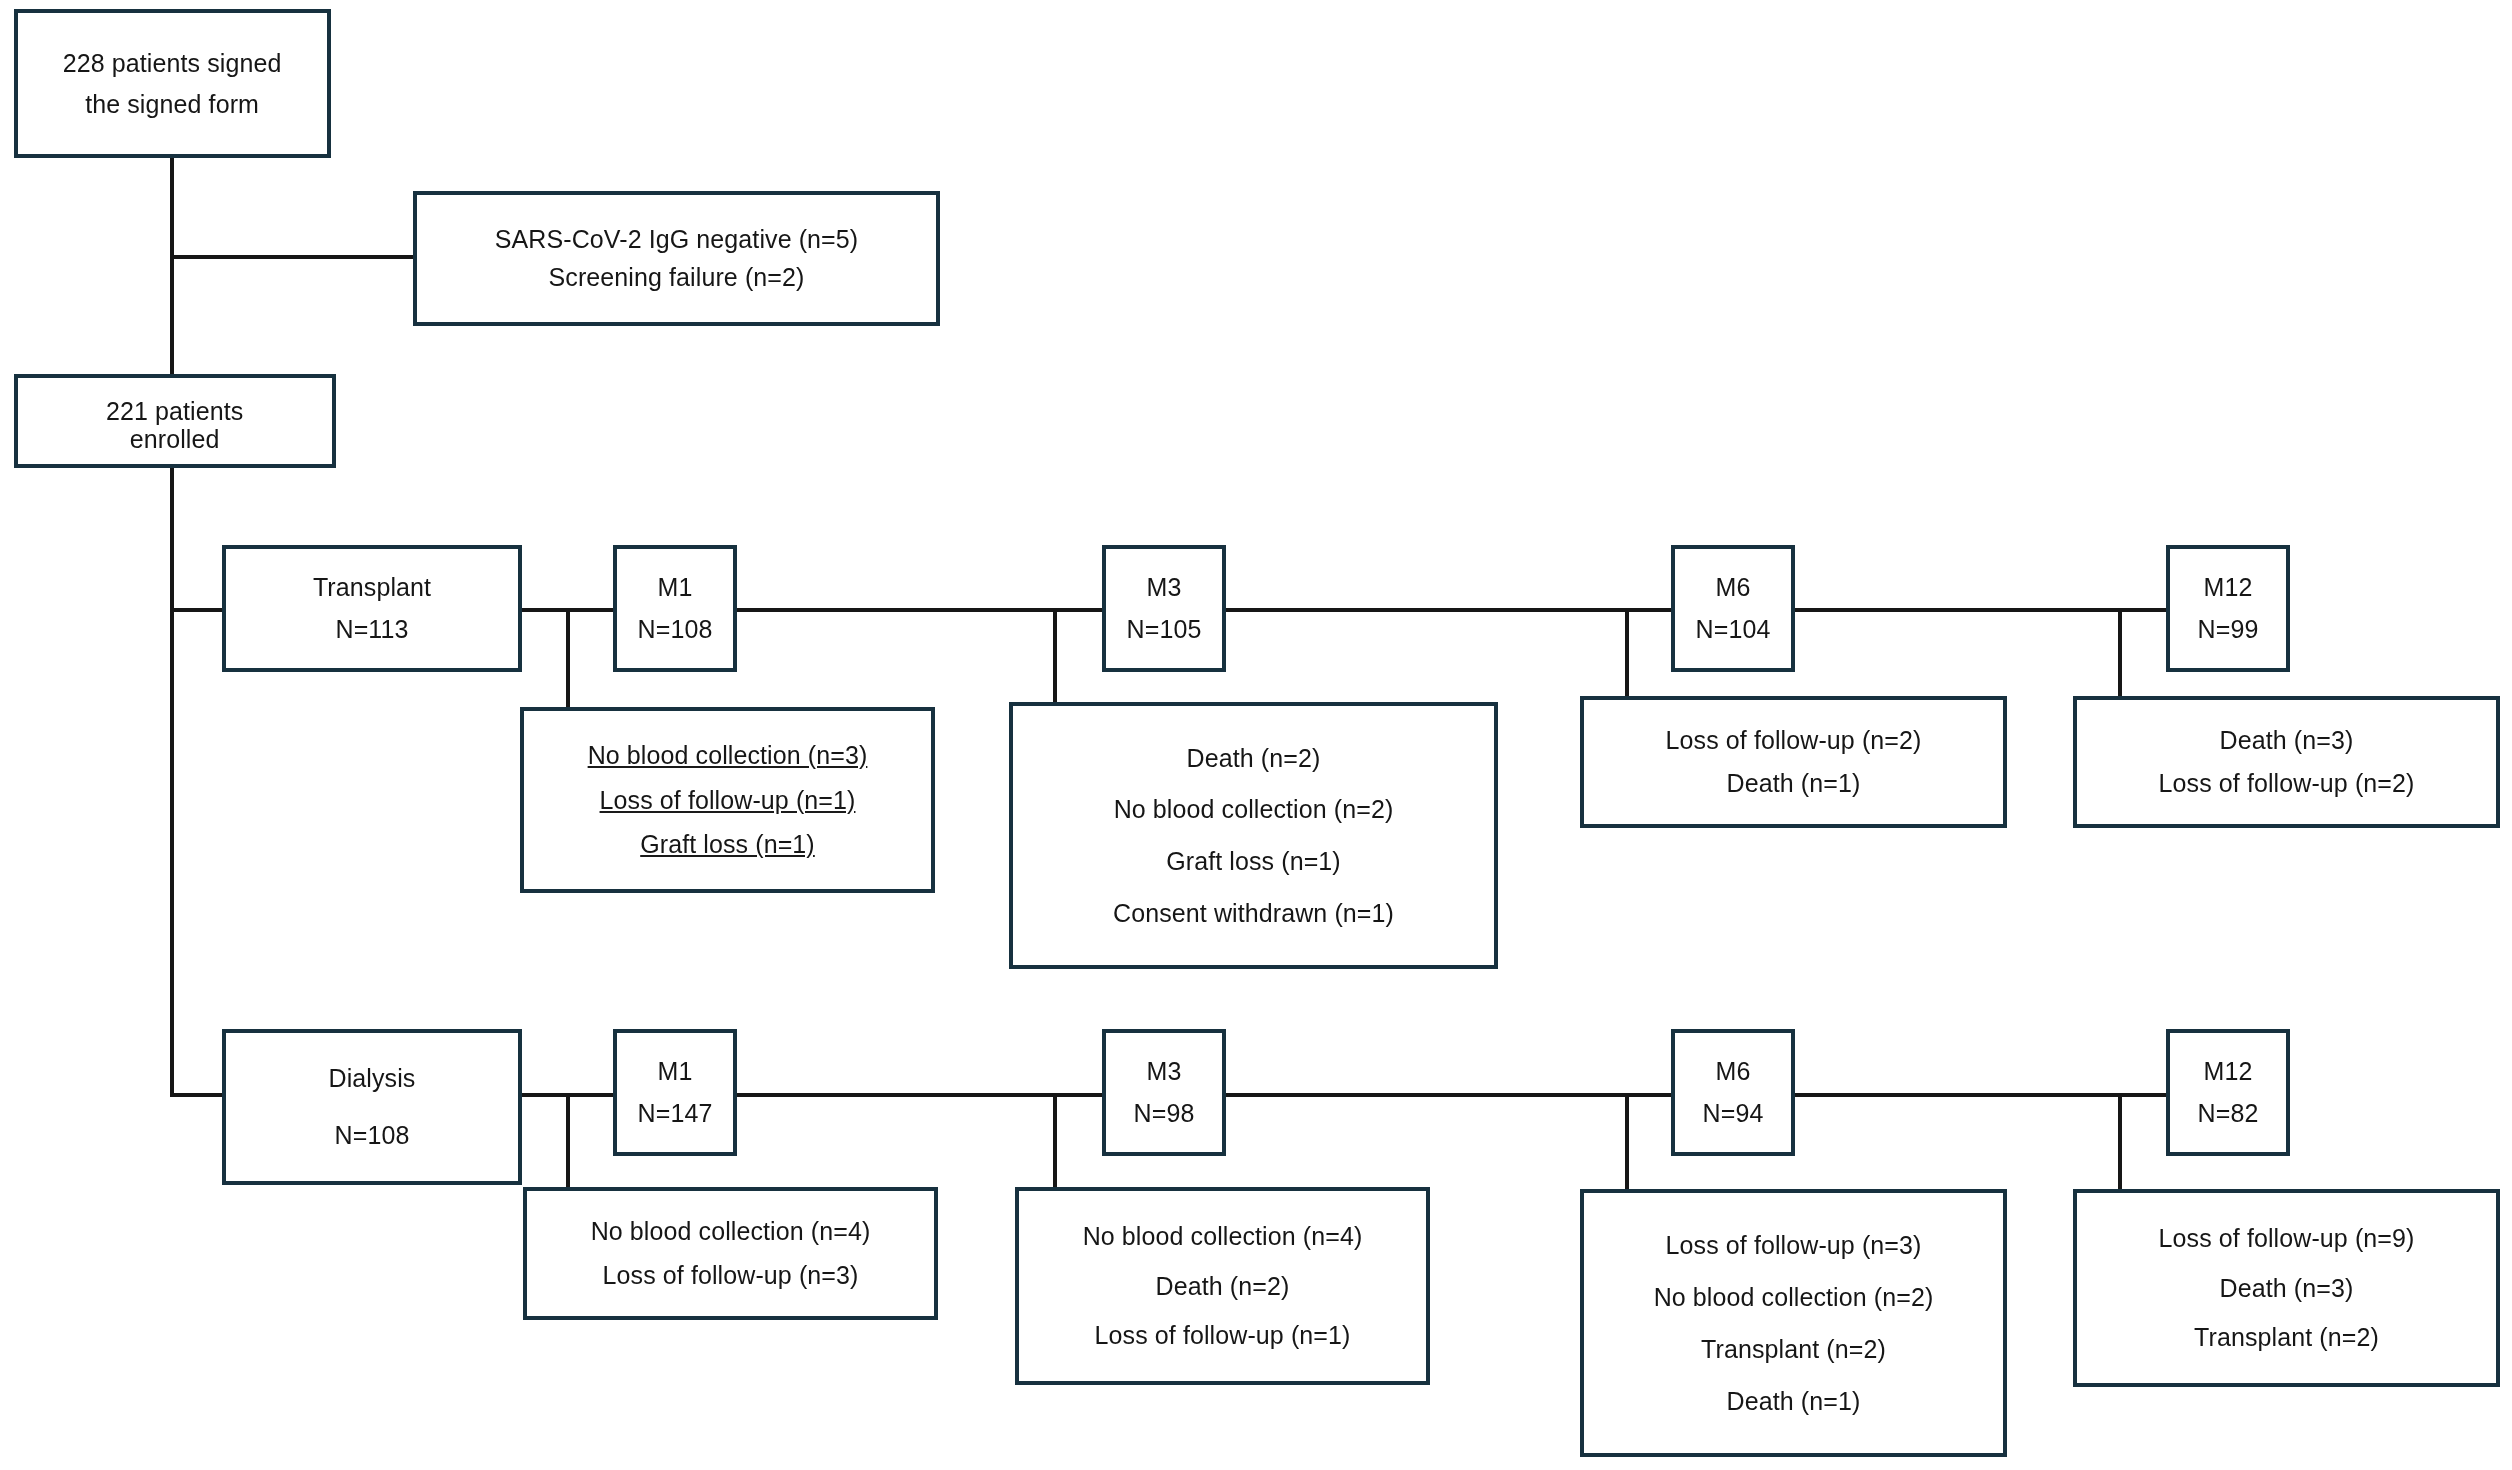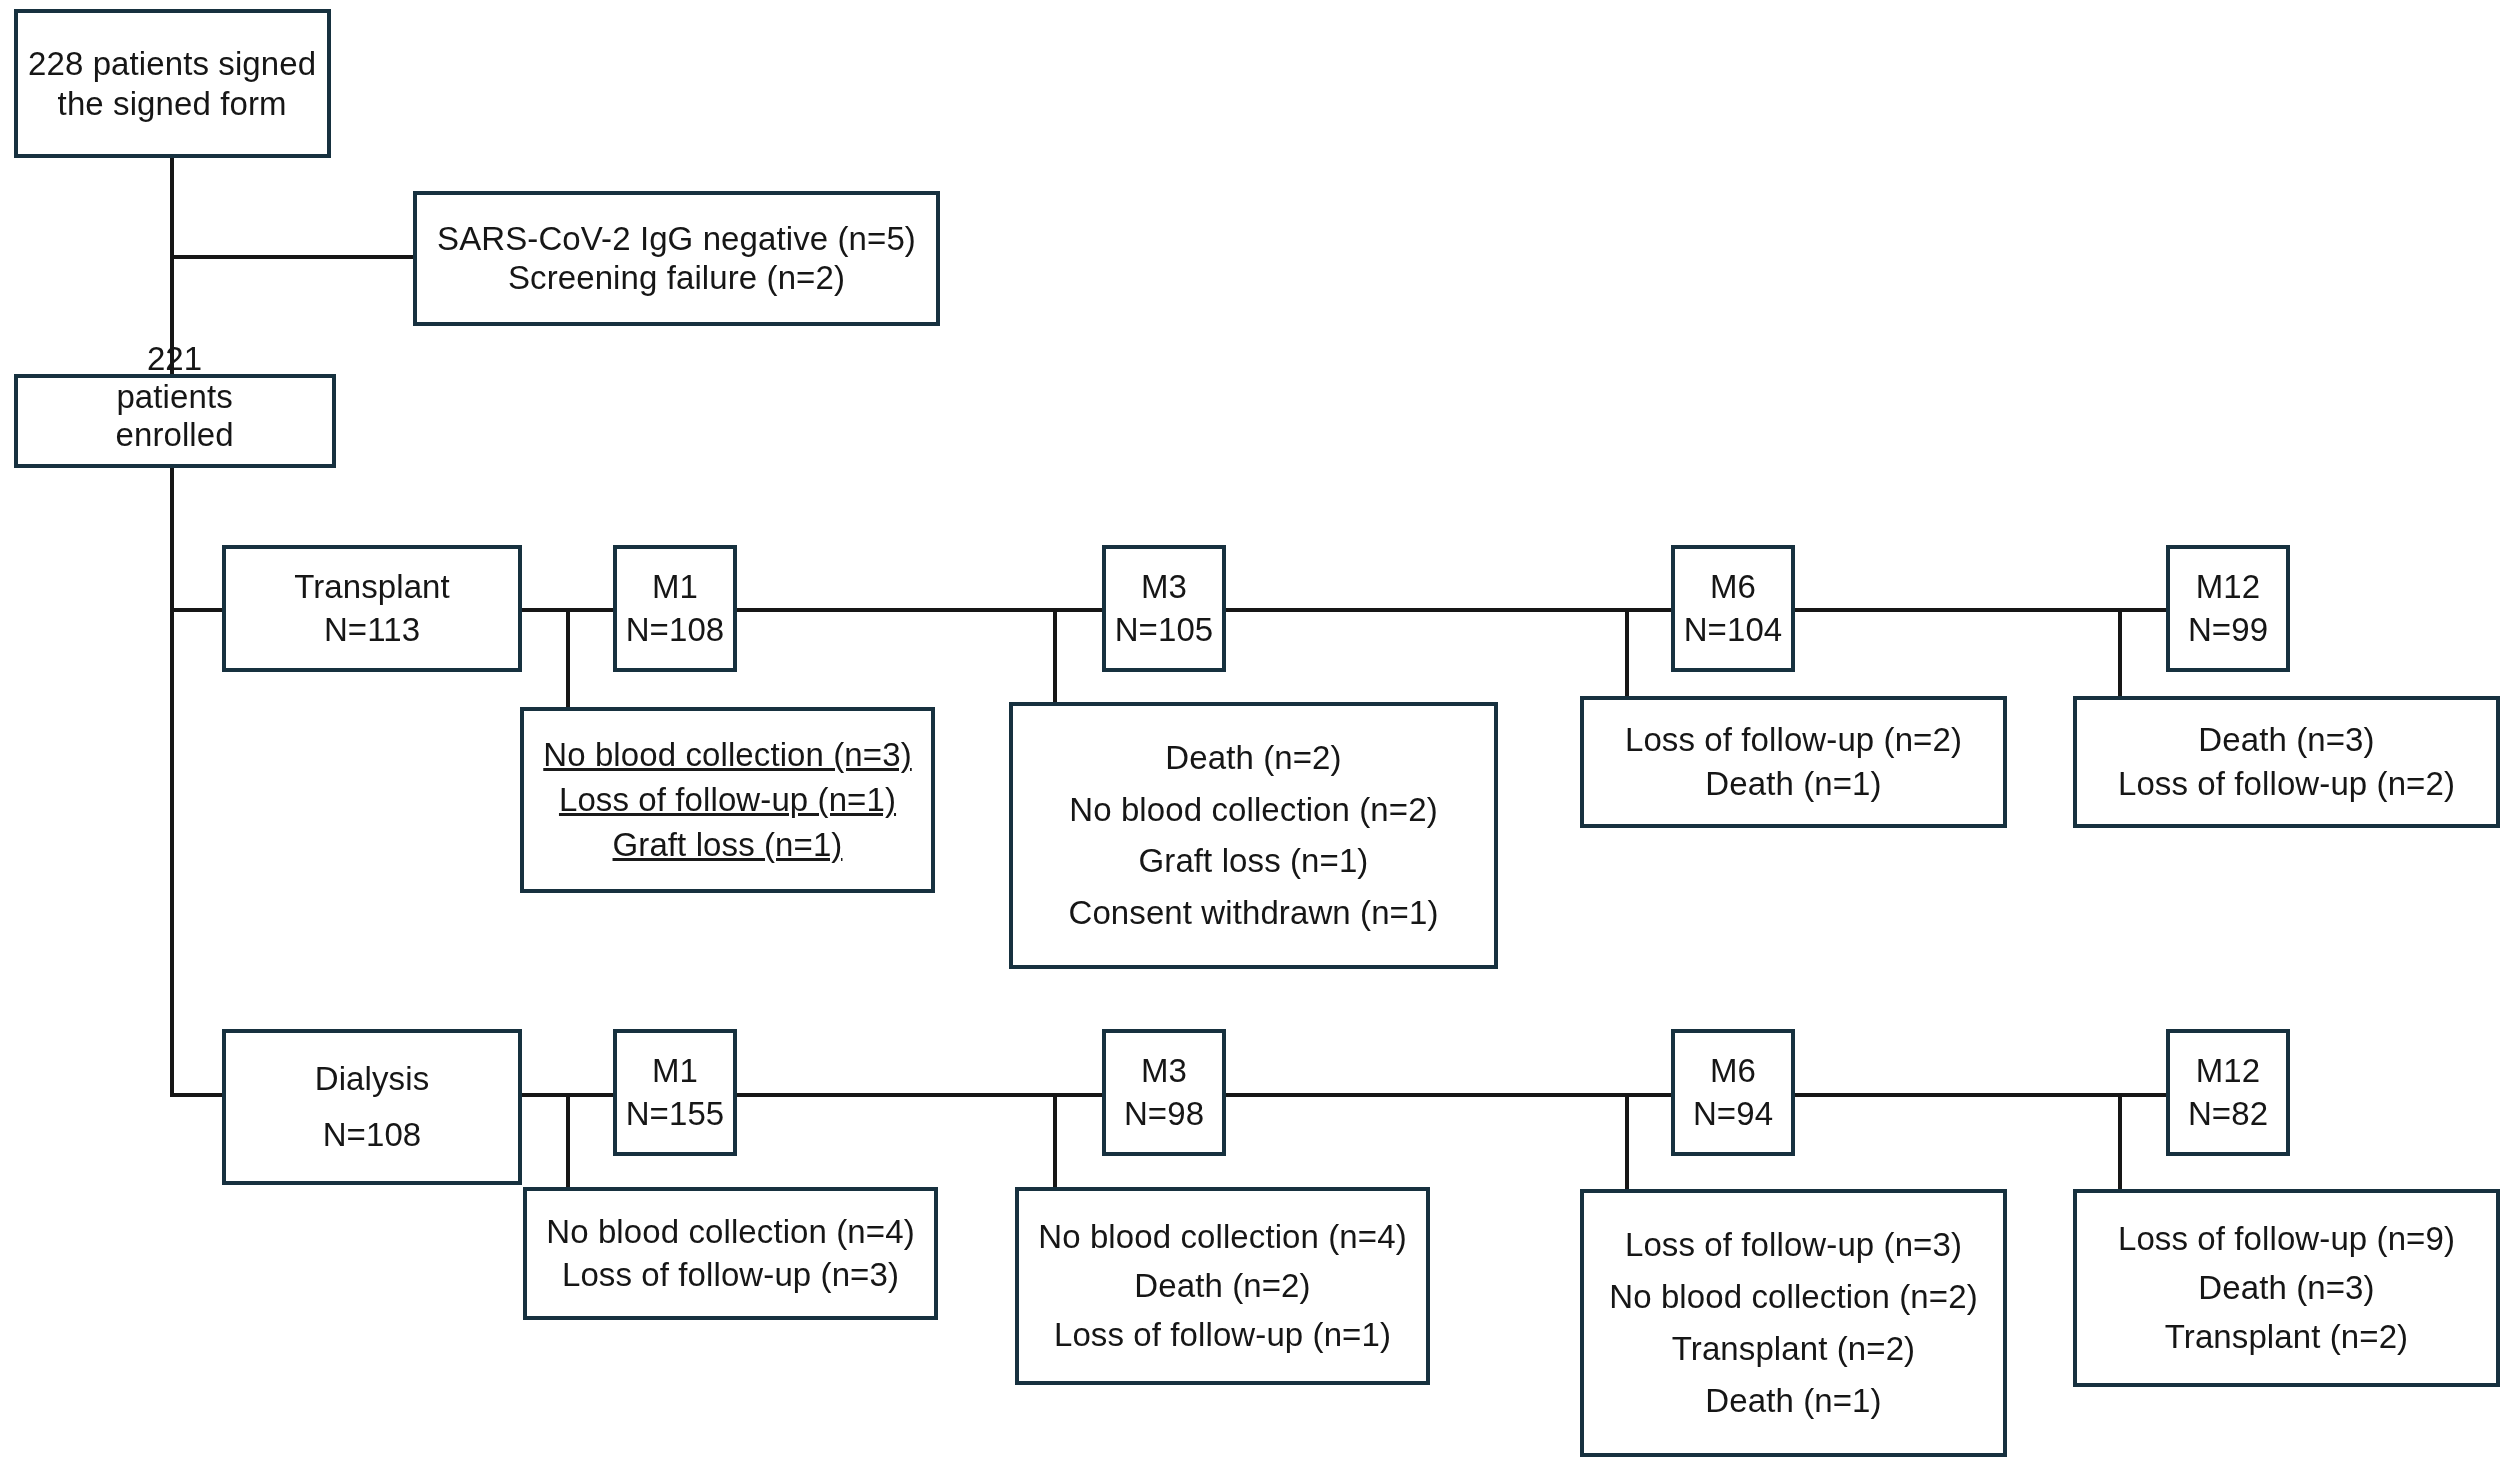--- a/index.html
+++ b/index.html
@@ -20,21 +20,21 @@
     display:flex;
     flex-direction:column;
     align-items:center;
     justify-content:space-around;
     text-align:center;
     z-index:3;
   }
   .box .line{
     display:block;
     width:100%;
-    font-size:33px;
+    font-size:25px;
     line-height:1.15;
     color:#161616;
     white-space:nowrap;
     letter-spacing:0.1px;
   }
   .box.two-line{justify-content:space-around;}
   .conn{
     position:absolute;
     background:#161616;
     z-index:1;
@@ -137,21 +137,21 @@
     <span class="line">Loss of follow-up (n=2)</span>
   </div>
 
   <div class="box two-line" style="left:222px; top:1029px; width:300px; height:156px; padding:17.3px 5px;">
     <span class="line">Dialysis</span>
     <span class="line">N=108</span>
   </div>
 
   <div class="box two-line" style="left:613px; top:1029px; width:124px; height:127px; padding:17.3px 2.5px;">
     <span class="line">M1</span>
-    <span class="line">N=155</span>
+    <span class="line">N=147</span>
   </div>
 
   <div class="box two-line" style="left:1102px; top:1029px; width:124px; height:127px; padding:17.3px 2.5px;">
     <span class="line">M3</span>
     <span class="line">N=98</span>
   </div>
 
   <div class="box two-line" style="left:1671px; top:1029px; width:124px; height:127px; padding:17.3px 2.5px;">
     <span class="line">M6</span>
     <span class="line">N=94</span>

